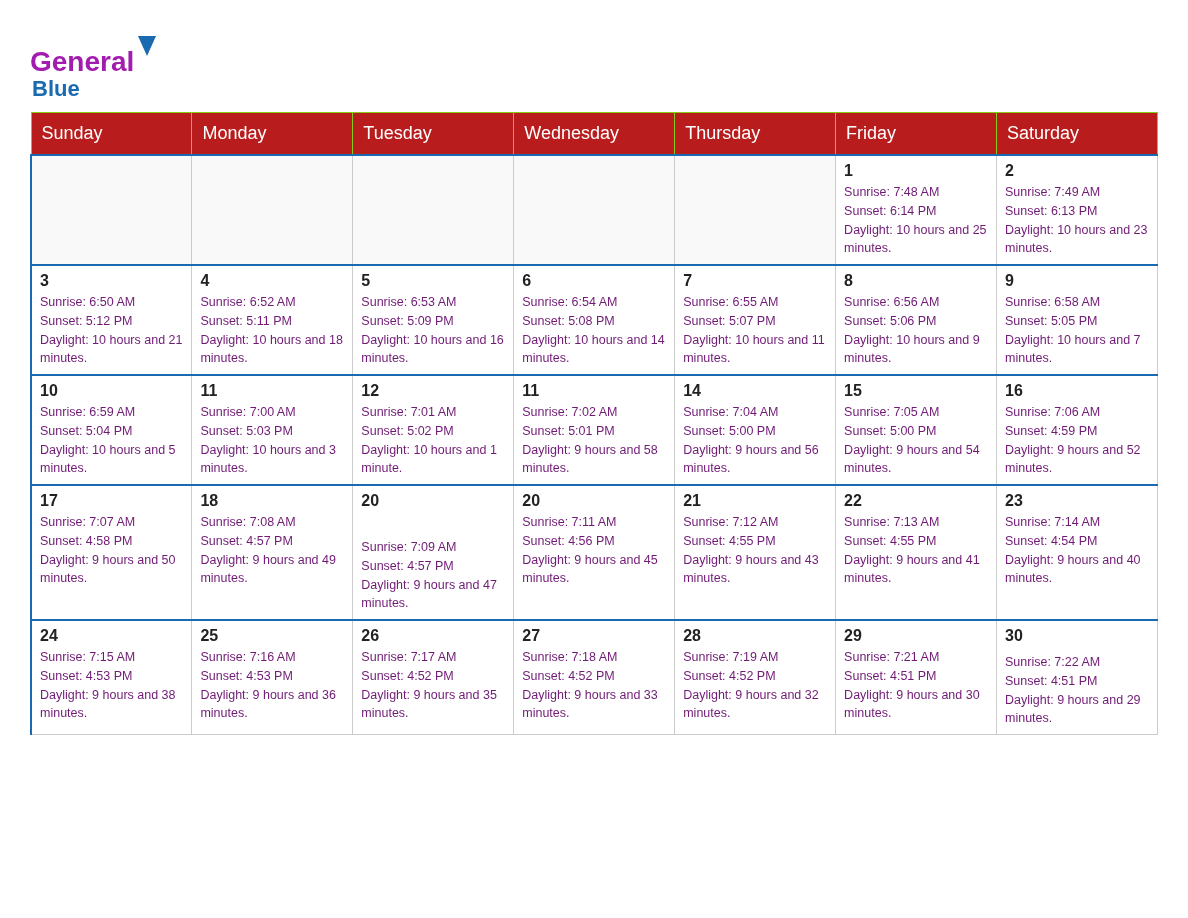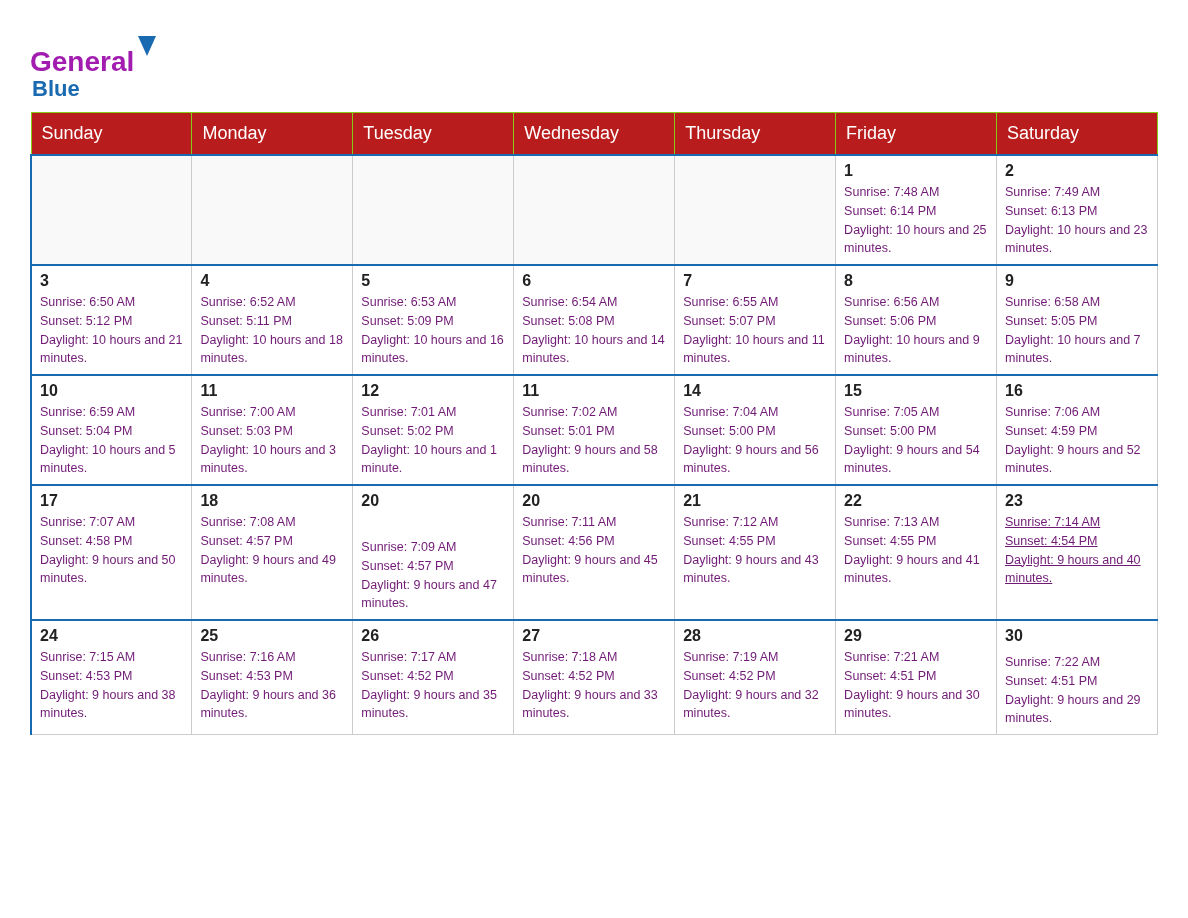--- a/index.html
+++ b/index.html
@@ -253,21 +253,21 @@
 Daylight: 9 hours and 43 minutes.</div>
         </td>
         <td>
           <div class="day-number">22</div>
           <div class="day-info" style="white-space: pre-line;">Sunrise: 7:13 AM
 Sunset: 4:55 PM
 Daylight: 9 hours and 41 minutes.</div>
         </td>
         <td>
           <div class="day-number">23</div>
-          <div class="day-info" style="white-space: pre-line; text-decoration: underline;">Sunrise: 7:14 AM
+          <div class="day-info" style="white-space: pre-line;">Sunrise: 7:14 AM
 Sunset: 4:54 PM
 Daylight: 9 hours and 40 minutes.</div>
         </td>
       </tr>
       <tr class="week-row">
         <td>
           <div class="day-number">24</div>
           <div class="day-info" style="white-space: pre-line;">Sunrise: 7:15 AM
 Sunset: 4:53 PM
 Daylight: 9 hours and 38 minutes.</div>

